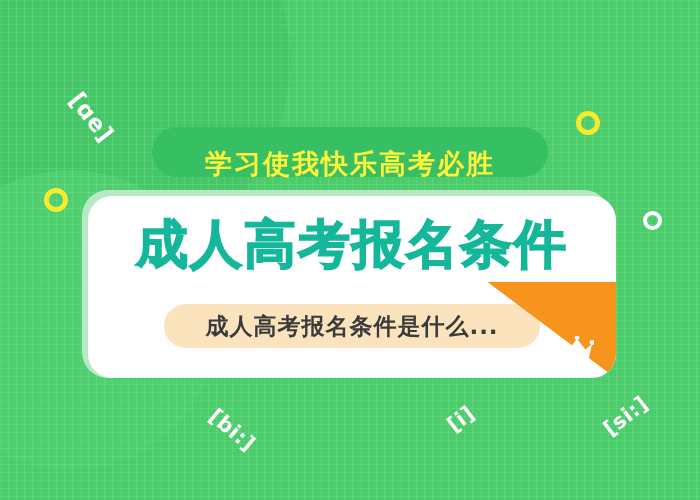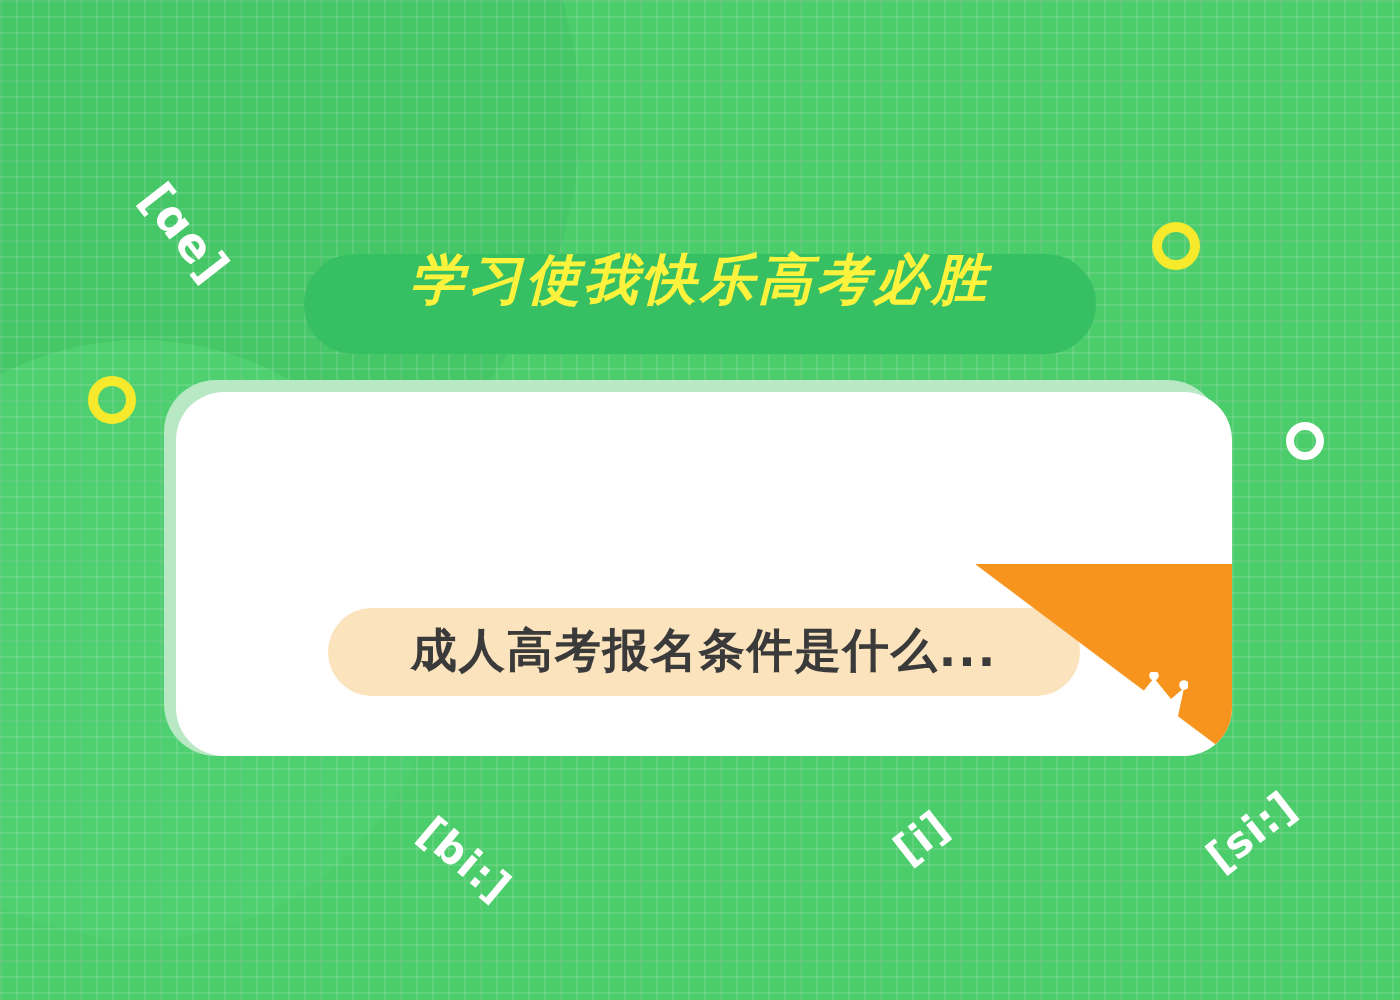--- a/index.html
+++ b/index.html
@@ -132,23 +132,22 @@
   
   .top-banner {
     position: absolute;
     left: 152px;
     top: 127px;
     width: 396px;
     height: 50px;
     background: #36bf63;
     border-radius: 25px;
     display: flex;
-    align-items: flex-start;
+    align-items: flex-end;
     justify-content: center;
-    font-style: italic;
   }
   .top-banner-text {
     color: #fdf33c;
     font-size: 27px;
     font-weight: 600;
     letter-spacing: 2px;
     font-family: "DejaVu Sans", "Liberation Sans", sans-serif;
     line-height: 1;
   }
 
@@ -248,20 +247,21 @@
   <div class="phon phon-si">[si:]</div>
 
   <div class="top-banner">
     <span class="top-banner-text">学习使我快乐高考必胜</span>
   </div>
 
   <div class="card-shadow"></div>
 
   <div class="card">
 
+    <div class="card-title">成人高考报名条件</div>
 
     <div class="sub-pill">
       <span class="sub-pill-text">成人高考报名条件是什么...</span>
     </div>
 
     <div class="corner-wedge"></div>
     <svg class="crown-icon" viewBox="0 0 34 26">
       <path d="M2 8 L8.5 13.5 L17 3 L25.5 13.5 L32 8 L29 22 L5 22 Z" fill="#ffffff"></path>
       <circle cx="2" cy="6.5" r="2.4" fill="#ffffff"></circle>
       <circle cx="32" cy="6.5" r="2.4" fill="#ffffff"></circle>

